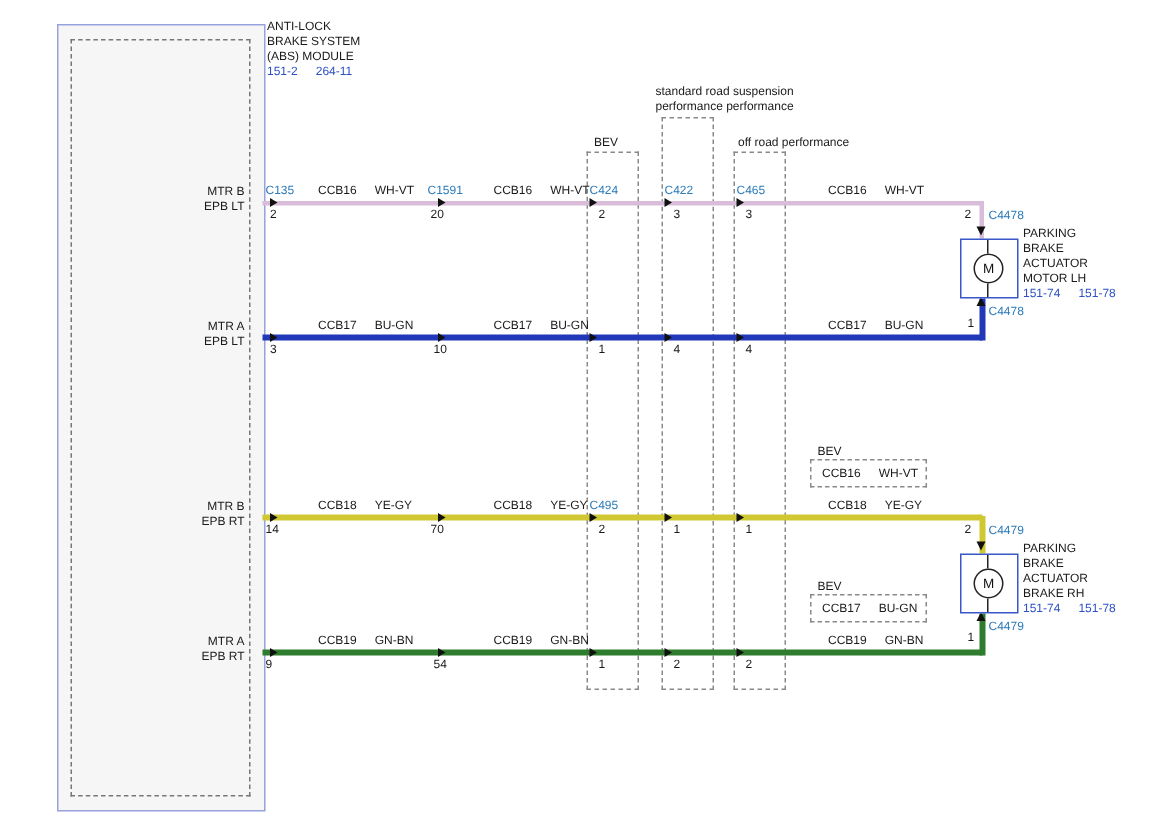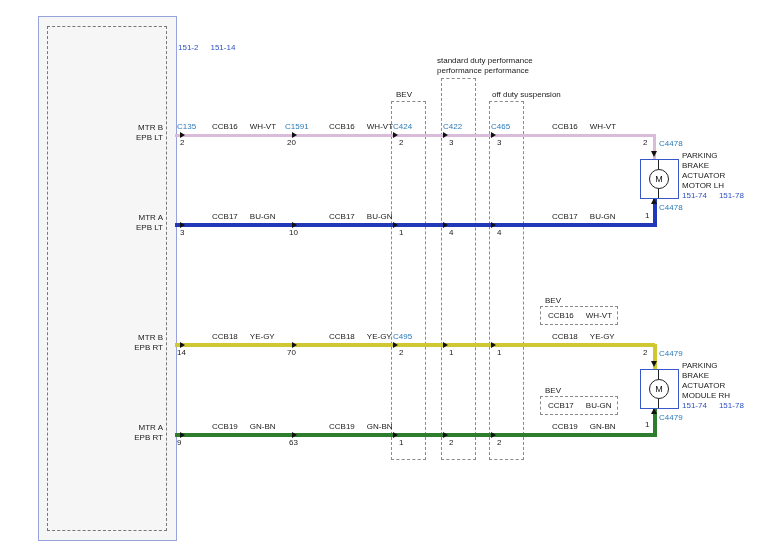--- a/index.html
+++ b/index.html
@@ -28,22 +28,27 @@
   .stack div:first-child{margin-top:0;}
 </style>
 </head>
 <body>
 
 <div class="diagram">
 
   <div class="modbox"></div>
   <div class="modinner"></div>
 
+  <div class="lbl stack" style="left:178px;top:14px">
+    <div>ANTI-LOCK</div>
+    <div>BRAKE SYSTEM</div>
+    <div>(ABS) MODULE</div>
+  </div>
   <div class="lbl blue" style="left:178px;top:44px">
-    <span>151-2</span><span class="gap"></span><span>151-14</span>
+    <span>151-2</span><span class="gap"></span><span>264-11</span>
   </div>
 
   <div class="lbl stack" style="left:105px;top:124px;width:58px;text-align:right">
     <div>MTR B</div>
       <div>EPB LT</div>
   </div>
   <div class="lbl stack" style="left:105px;top:214px;width:58px;text-align:right">
     <div>MTR A</div>
       <div>EPB LT</div>
   </div>
@@ -52,25 +57,25 @@
       <div>EPB RT</div>
   </div>
   <div class="lbl stack" style="left:105px;top:424px;width:58px;text-align:right">
     <div>MTR A</div>
       <div>EPB RT</div>
   </div>
 
   <div class="lbl" style="left:396px;top:91px">BEV</div>
   <div class="obox" style="left:391px;top:101px;width:33px;height:357px"></div>
   <div class="lbl stack" style="left:437px;top:57px">
-    <div>standard duty performance</div>
+    <div>standard road suspension</div>
       <div>performance performance</div>
   </div>
   <div class="obox" style="left:441px;top:78px;width:33px;height:380px"></div>
-  <div class="lbl" style="left:492px;top:91px">off duty suspension</div>
+  <div class="lbl" style="left:492px;top:91px">off road performance</div>
   <div class="obox" style="left:489px;top:101px;width:33px;height:357px"></div>
 
   <div class="wh" style="left: 175px; top: 134px; width: 480px; height: 3px; background: rgb(217, 188, 217);"></div>
   <div class="wv" style="left: 653px; top: 134px; width: 3px; height: 26px; background: rgb(217, 188, 217);"></div>
   <div class="arr r" style="left:180px;top:132px"></div>
   <div class="arr r" style="left:292px;top:132px"></div>
   <div class="arr r" style="left:393px;top:132px"></div>
   <div class="arr r" style="left:443px;top:132px"></div>
   <div class="arr r" style="left:491px;top:132px"></div>
   <div class="arr d" style="left:651px;top:151px"></div>
@@ -132,21 +137,21 @@
   <div class="wh" style="left: 175px; top: 433px; width: 480px; height: 4px; background: rgb(46, 125, 46);"></div>
   <div class="wv" style="left: 653px; top: 407px; width: 4px; height: 30px; background: rgb(46, 125, 46);"></div>
   <div class="arr r" style="left:180px;top:432px"></div>
   <div class="arr r" style="left:292px;top:432px"></div>
   <div class="arr r" style="left:393px;top:432px"></div>
   <div class="arr r" style="left:443px;top:432px"></div>
   <div class="arr r" style="left:491px;top:432px"></div>
   <div class="arr u" style="left:651px;top:408px"></div>
   <div class="pin" style="left:177px;top:439px">9</div>
   <div class="lbl" style="left:212px;top:423px"><span>CCB19</span><span class="gap"></span><span>GN-BN</span></div>
-  <div class="pin" style="left:289px;top:439px">63</div>
+  <div class="pin" style="left:289px;top:439px">54</div>
   <div class="lbl" style="left:329px;top:423px"><span>CCB19</span><span class="gap"></span><span>GN-BN</span></div>
   <div class="pin" style="left:399px;top:439px">1</div>
   <div class="pin" style="left:449px;top:439px">2</div>
   <div class="pin" style="left:497px;top:439px">2</div>
   <div class="lbl" style="left:552px;top:423px"><span>CCB19</span><span class="gap"></span><span>GN-BN</span></div>
   <div class="pin" style="left:645px;top:421px">1</div>
   <div class="lbl conn" style="left:659px;top:414px">C4479</div>
 
   <div class="lbl" style="left:545px;top:297px">BEV</div>
   <div class="obox" style="left:540px;top:306px;width:76px;height:17px">
@@ -174,19 +179,19 @@
 
   <div class="motor" style="left:640px;top:369px">
     <div class="stub t"></div>
     <div class="stub b"></div>
     <div class="mcirc">M</div>
   </div>
   <div class="lbl stack" style="left:682px;top:362px">
     <div>PARKING</div>
     <div>BRAKE</div>
     <div>ACTUATOR</div>
-    <div>MODULE RH</div>
+    <div>BRAKE RH</div>
   </div>
   <div class="lbl blue" style="left:682px;top:402px">
     <span>151-74</span><span class="gap"></span><span>151-78</span>
   </div>
 
 </div>
 
 </body></html>

